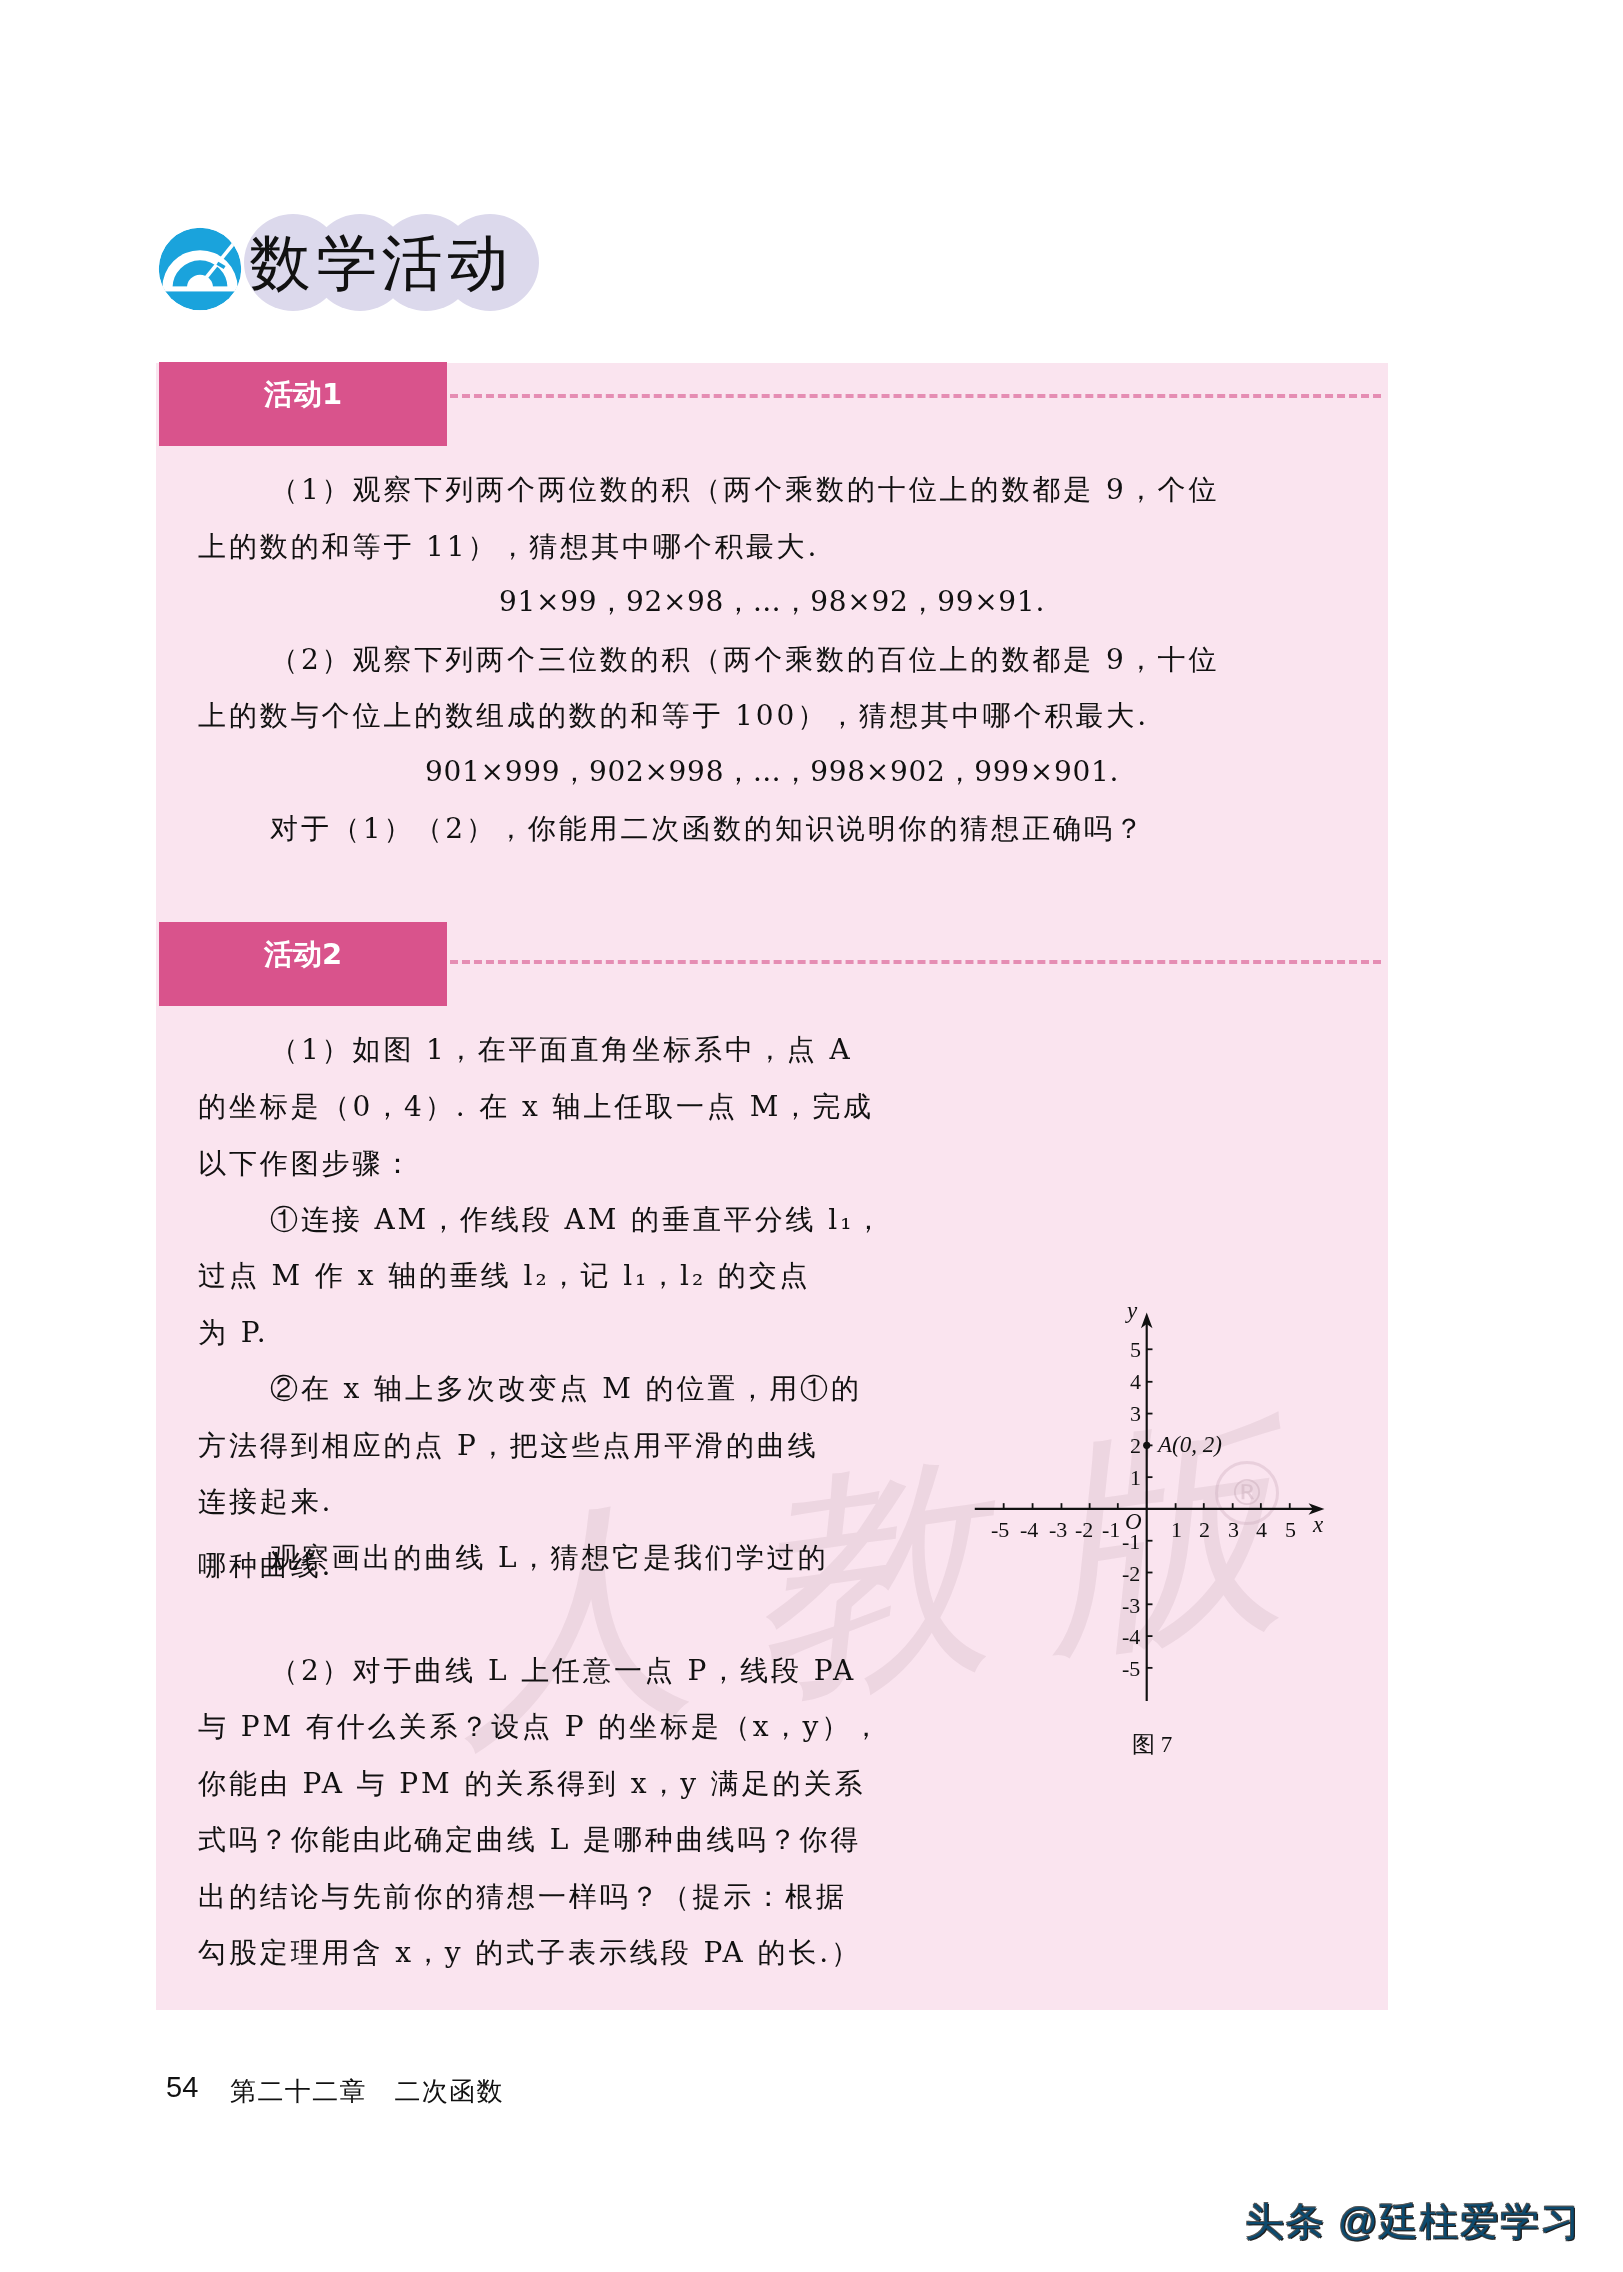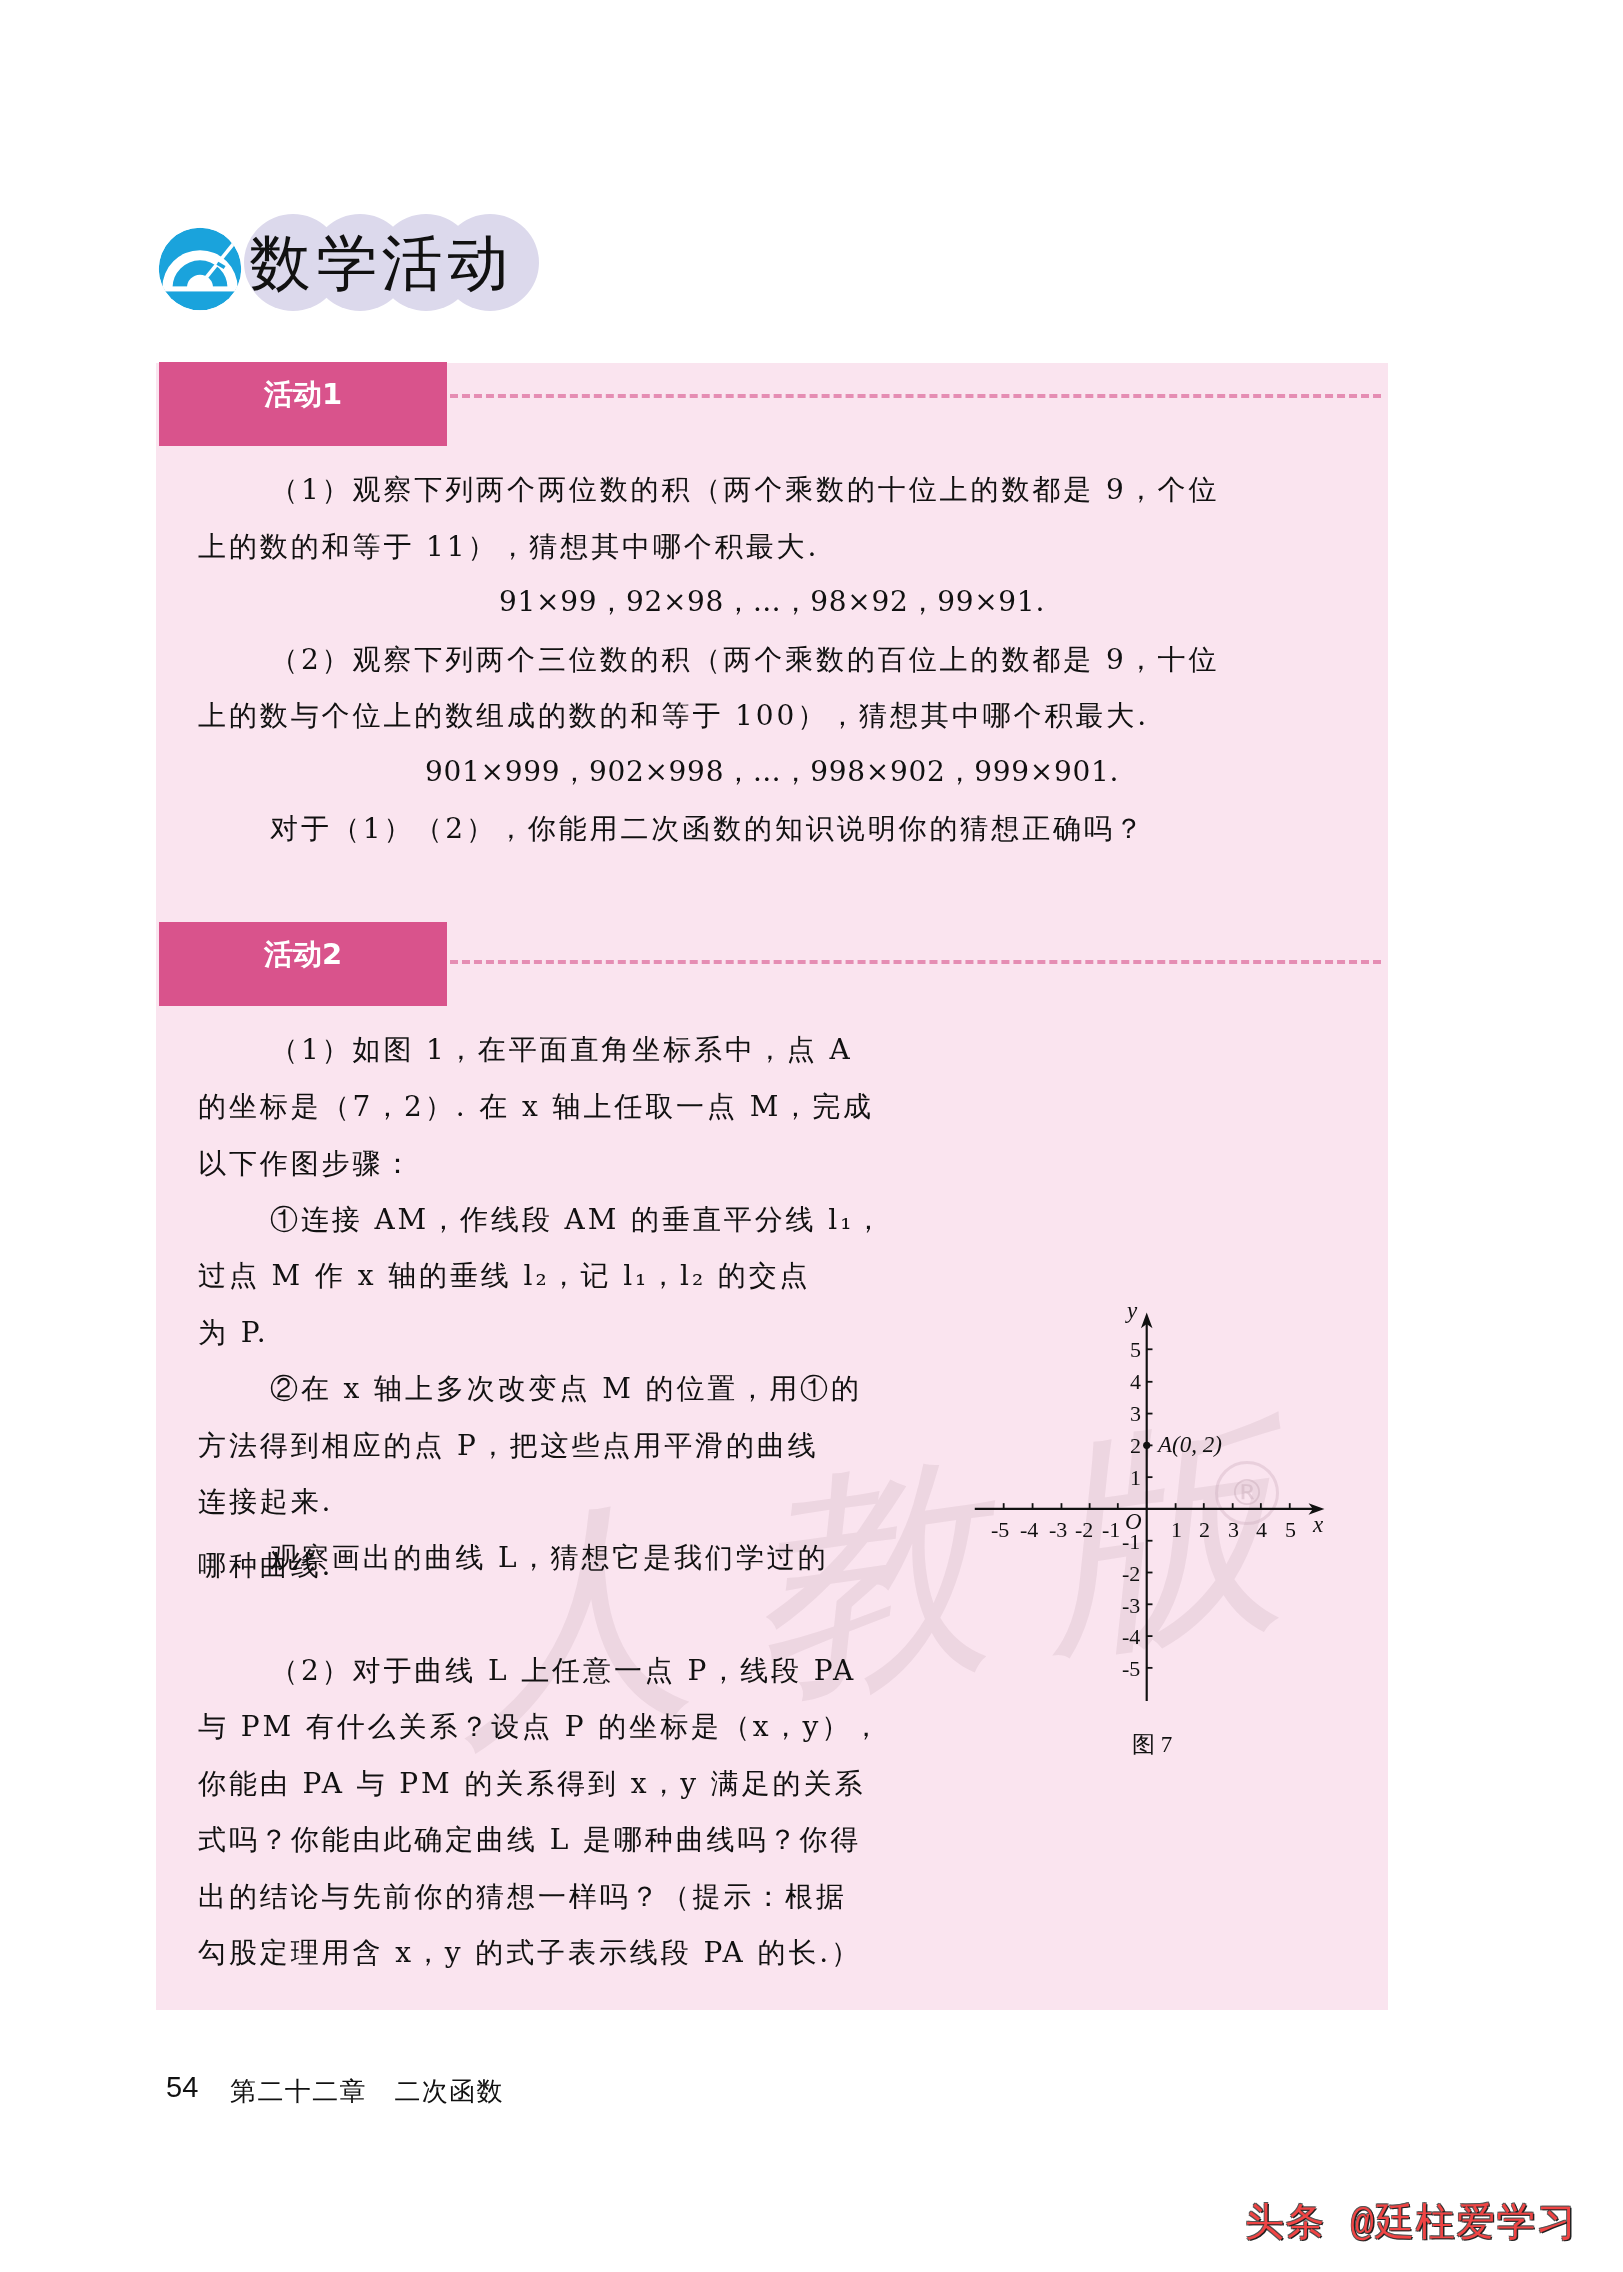--- a/index.html
+++ b/index.html
@@ -36,22 +36,22 @@
          text-align:center; font-family:"DejaVu Sans",sans-serif; }
 
   
   .fig { left:969px; top:1302px; width:419px; height:463px; }
   .tick-label { font-family:"Liberation Serif","DejaVu Serif",serif; font-size:22px; fill:#111; }
 
   .footer-num { left:166px; top:2071px; font-family:"Liberation Sans","DejaVu Sans",sans-serif;
                 font-size:29px; }
   .footer-chap { left:230px; top:2074px; font-size:26px; letter-spacing:1.4px; }
 
-  .toutiao { left:1245px; top:2195px; font-family:Liberation Mono, monospace;
-             font-size:39px; color:#ef4444; letter-spacing:1.4px;
+  .toutiao { left:1245px; top:2195px; font-family:Liberation Sans, sans-serif;
+             font-size:39px; color:#0c4a6e; letter-spacing:1.4px;
              text-shadow: 1.4px 1.4px 0 #222, -0.7px -0.7px 0 #555, 0.7px -0.7px 0 #555, -0.7px 0.7px 0 #555; }
 </style>
 </head>
 <body>
 
 <div class="abs logo">
   <svg width="84" height="84" viewBox="0 0 116 116">
     <defs>
         <clipPath id="c">
           <circle cx="58" cy="58" r="57"></circle>
@@ -96,21 +96,21 @@
 <div class="line center" style="top:586px">91×99，92×98，…，98×92，99×91.</div>
 <div class="line" style="left:270px; top:644px">（2）观察下列两个三位数的积（两个乘数的百位上的数都是 9，十位</div>
 <div class="line" style="left:198px; top:700px">上的数与个位上的数组成的数的和等于 100），猜想其中哪个积最大.</div>
 <div class="line center" style="top:756px">901×999，902×998，…，998×902，999×901.</div>
 <div class="line" style="left:270px; top:813px">对于（1）（2），你能用二次函数的知识说明你的猜想正确吗？</div>
 
 <div class="abs banner" style="top:922px">活动2</div>
 <div class="abs dash" style="top:960px"></div>
 
 <div class="line" style="left:270px; top:1034px">（1）如图 1，在平面直角坐标系中，点 A</div>
-<div class="line" style="left:198px; top:1091px">的坐标是（7，2）. 在 x 轴上任取一点 M，完成</div>
+<div class="line" style="left:198px; top:1091px">的坐标是（0，4）. 在 x 轴上任取一点 M，完成</div>
 <div class="line" style="left:198px; top:1148px">以下作图步骤：</div>
 <div class="line" style="left:270px; top:1204px">①连接 AM，作线段 AM 的垂直平分线 l₁，</div>
 <div class="line" style="left:198px; top:1260px">过点 M 作 x 轴的垂线 l₂，记 l₁，l₂ 的交点</div>
 <div class="line" style="left:198px; top:1317px">为 P.</div>
 <div class="line" style="left:270px; top:1373px">②在 x 轴上多次改变点 M 的位置，用①的</div>
 <div class="line" style="left:198px; top:1430px">方法得到相应的点 P，把这些点用平滑的曲线</div>
 <div class="line" style="left:198px; top:1486px">连接起来.</div>
 <div class="line" style="left:270px; top:1542px">观察画出的曲线 L，猜想它是我们学过的</div>
 <div class="line" style="left:198px; top:1550px">哪种曲线.</div>
 <div class="line" style="left:270px; top:1655px">（2）对于曲线 L 上任意一点 P，线段 PA</div>

